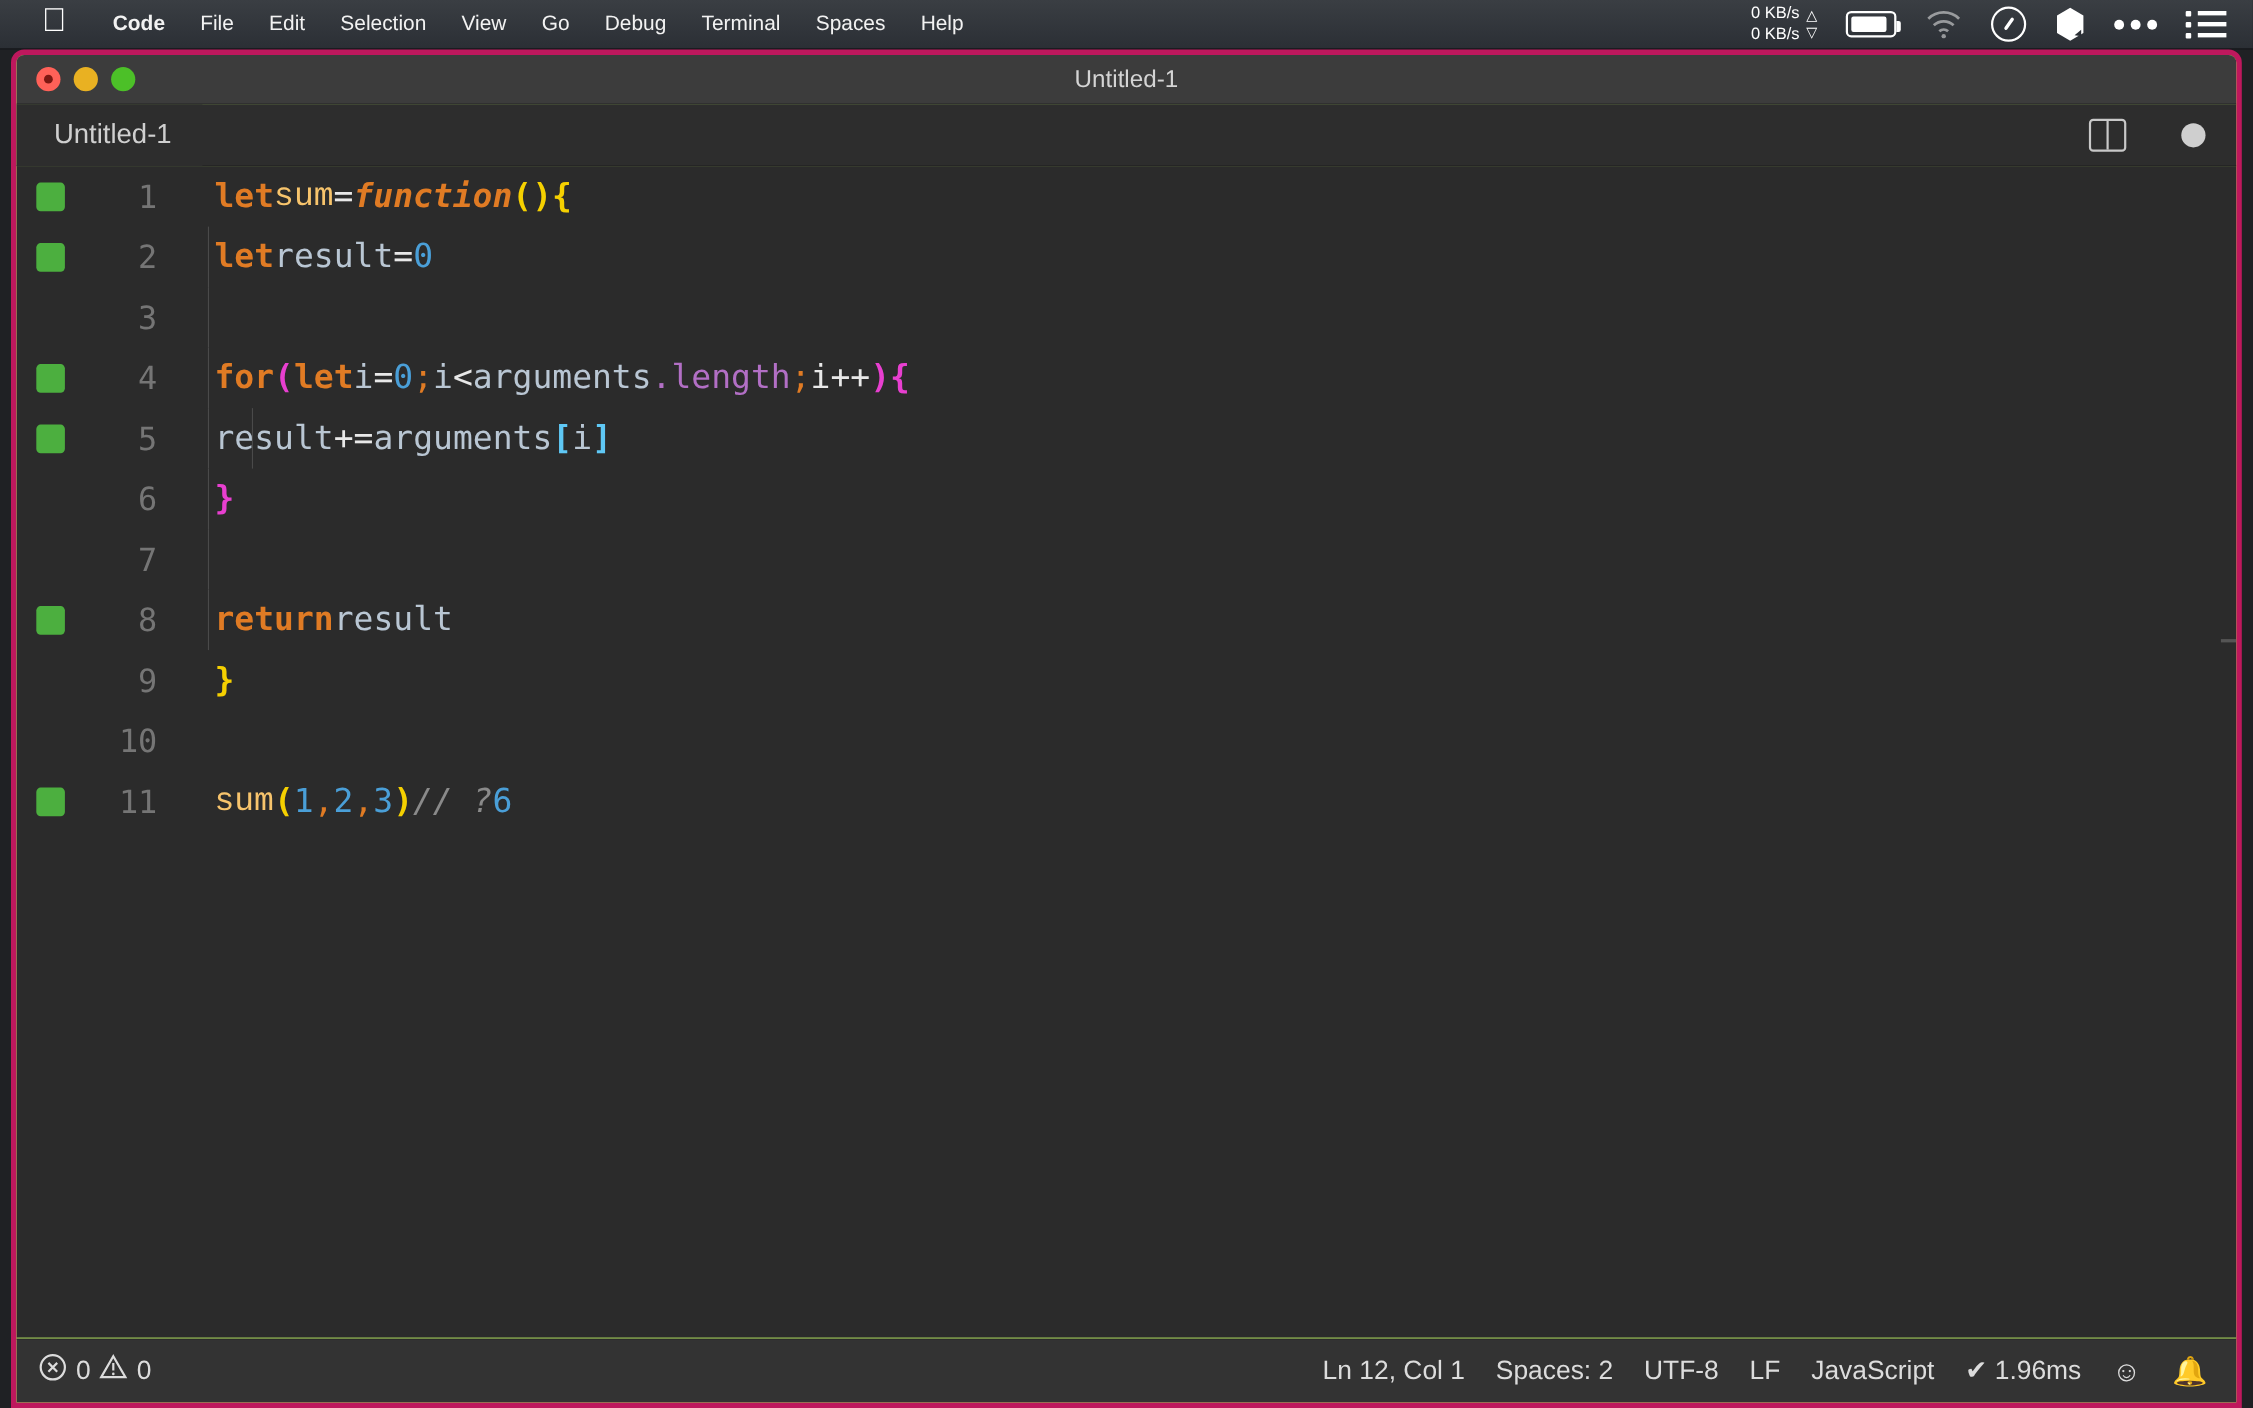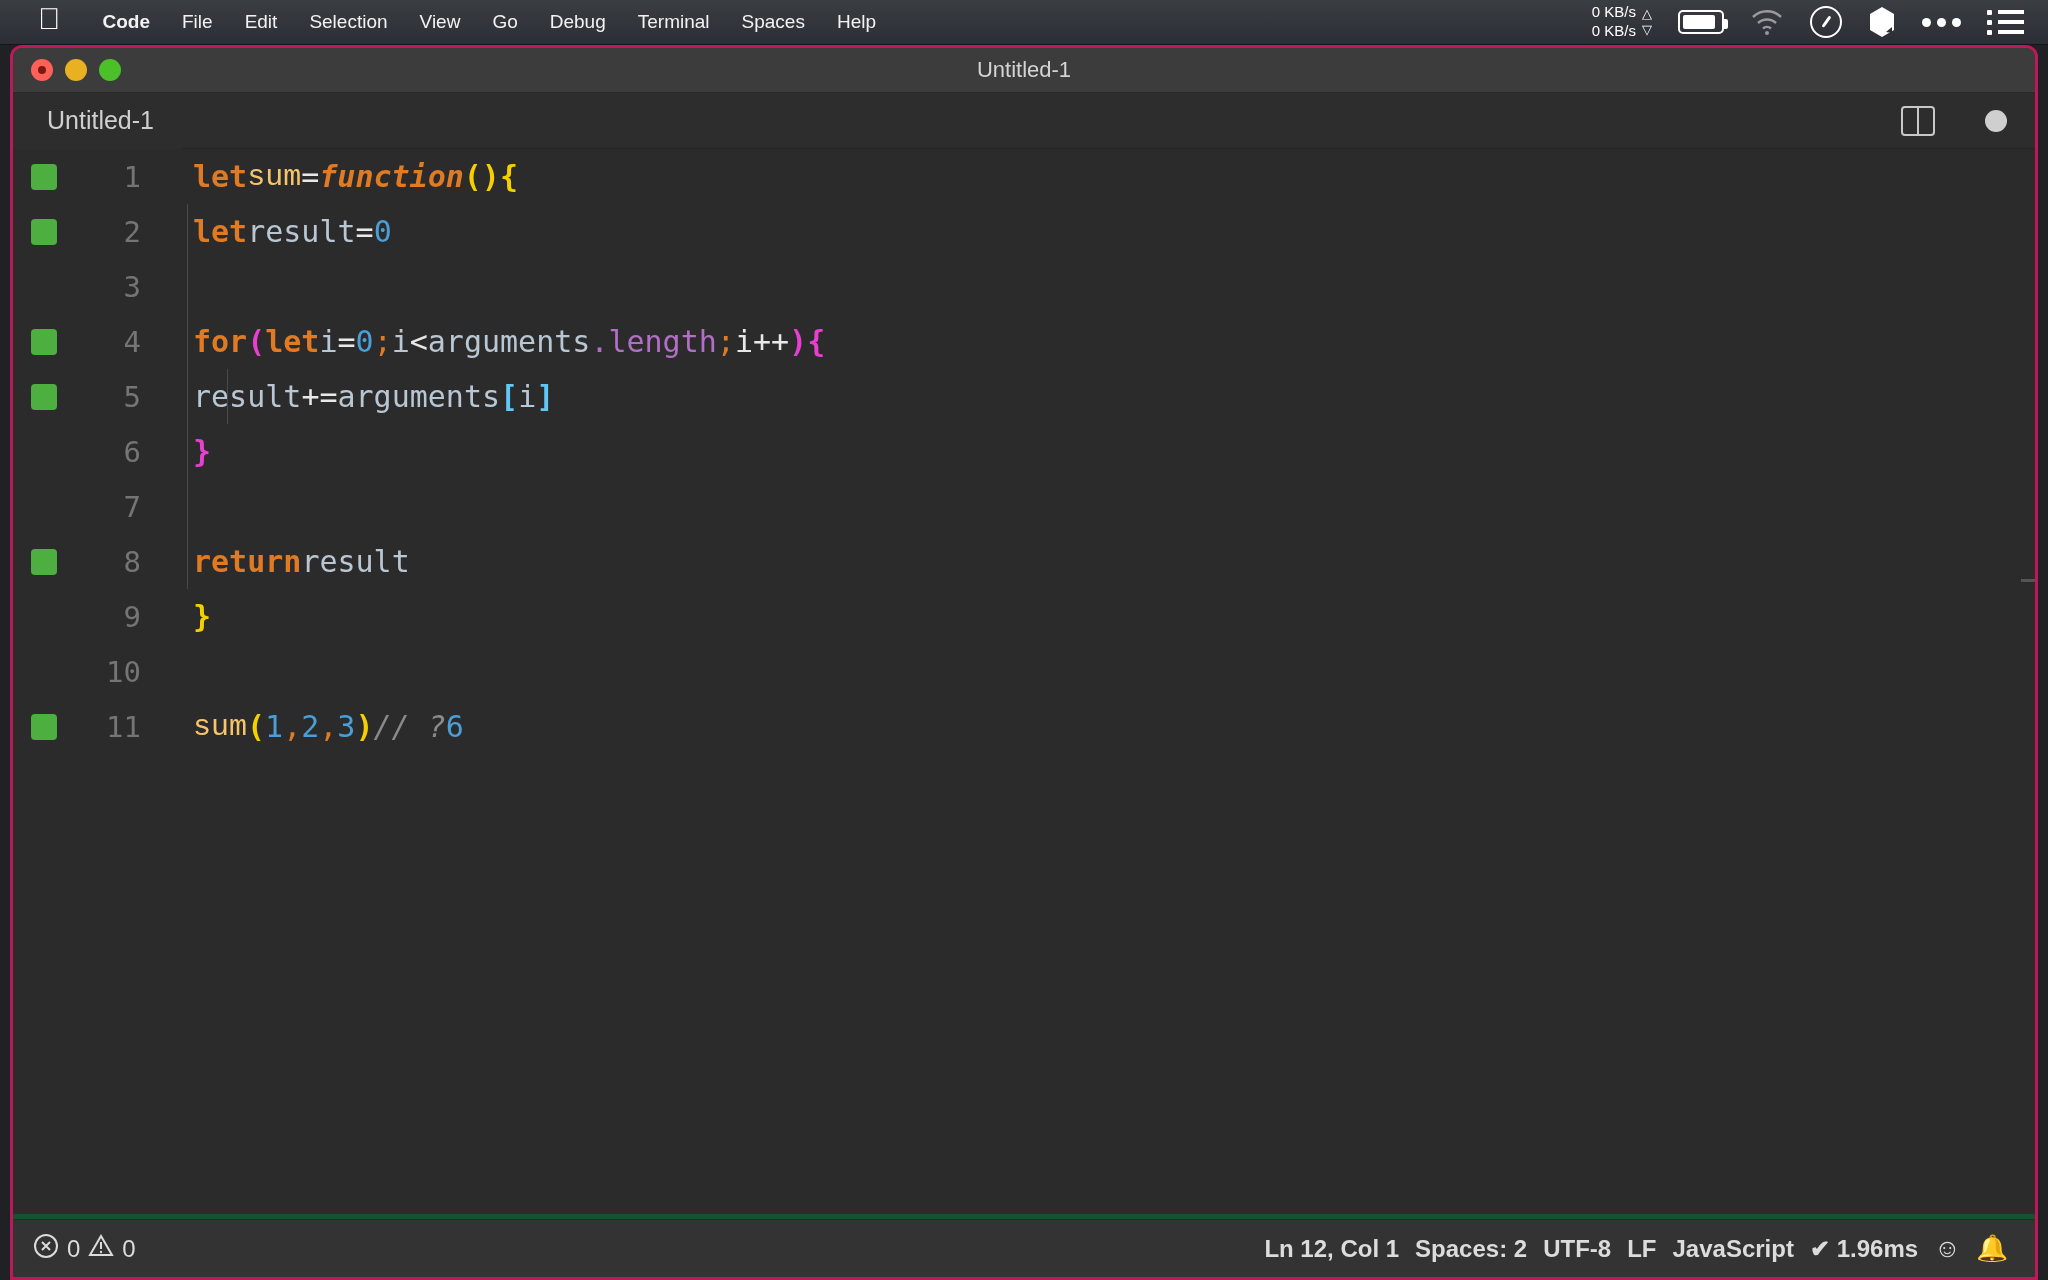--- a/index.html
+++ b/index.html
@@ -60,24 +60,24 @@
   .dots3 i { width:9px; height:9px; border-radius:50%; background:#fff; display:block;}
   .listicon { display:flex; flex-direction:column; gap:5px; }
   .listicon .row { display:flex; align-items:center; gap:6px; }
   .listicon .row b { width:5px; height:5px; background:#fff; display:block; border-radius:1px;}
   .listicon .row s { width:26px; height:4px; background:#fff; display:block; text-decoration:none;}
 
   
   .window {
     position:absolute; top:45px; left:10px;
     width:2028px; height:1235px;
-    background:#14532d;
+    background:#bef264;
     border-radius:12px 12px 0 0;
     overflow:hidden;
-    border:3px solid #be185d;
+    border:5px solid #be185d;
   }
   .titlebar {
     height:45px; background:#3c3c3c;
     display:flex; align-items:center; position:relative;
     border-bottom:1px solid #2a2a2a;
   }
   .lights { display:flex; gap:12px; margin-left:18px;}
   .light { width:22px; height:22px; border-radius:50%; position:relative;}
   .light.red { background:#ff6158; }
   .light.red::after{ content:""; position:absolute; left:7px; top:7px; width:8px; height:8px;
@@ -161,21 +161,21 @@
 
   
   .statusbar {
     position:absolute; bottom:0; left:0; right:0;
     height:58px; background:#333333;
     display:flex; align-items:center;
     color:#dcdcdc; font-size:24px;
     border-top:1px solid #2a2a2a;
   }
   .sb-left { display:flex; align-items:center; gap:14px; margin-left:20px;}
-  .sb-right { margin-left:auto; display:flex; align-items:center; gap:16px; margin-right:26px;font-weight:bold;}
+  .sb-right { margin-left:auto; display:flex; align-items:center; gap:28px; margin-right:26px;}
   .sb-item { display:flex; align-items:center; gap:8px; white-space:nowrap;}
   .err-icon, .warn-icon { display:inline-block; }
   .smiley, .bell { font-size:26px; color:#dcdcdc;}
 </style>
 </head>
 <body>
 
 <div class="menubar">
   <span class="apple-logo"></span>
   <span class="menu-item app-name">Code</span>

